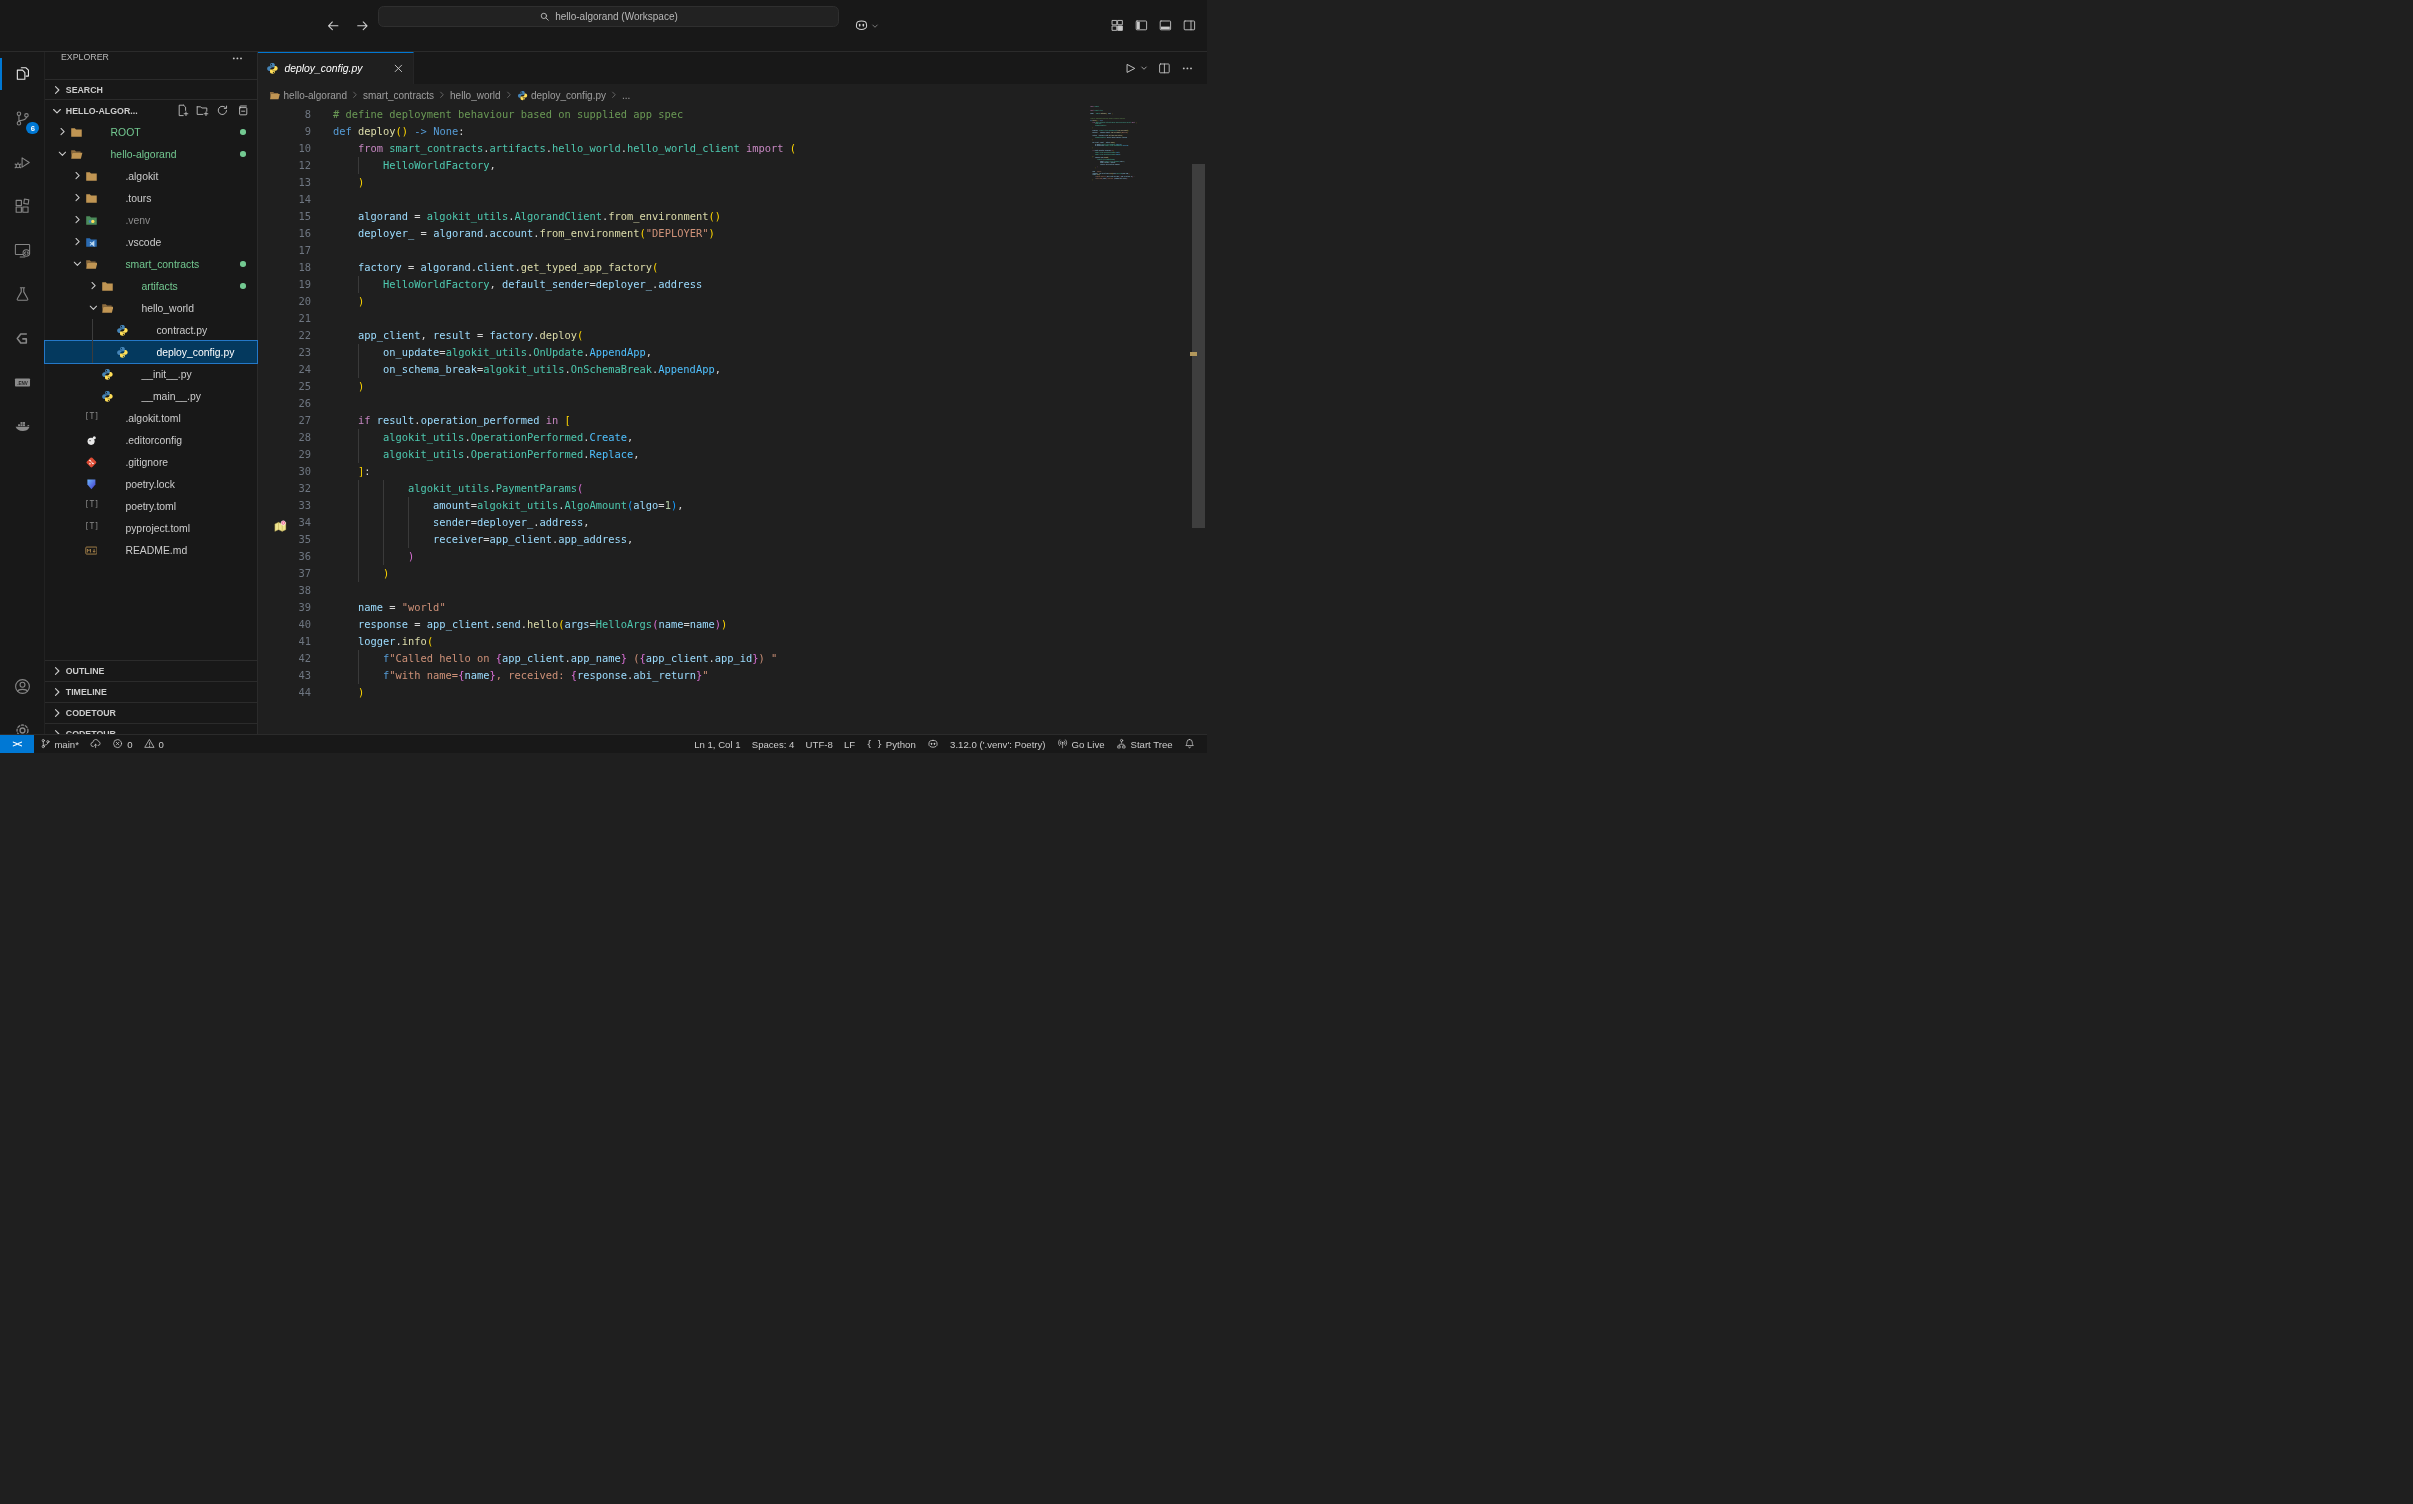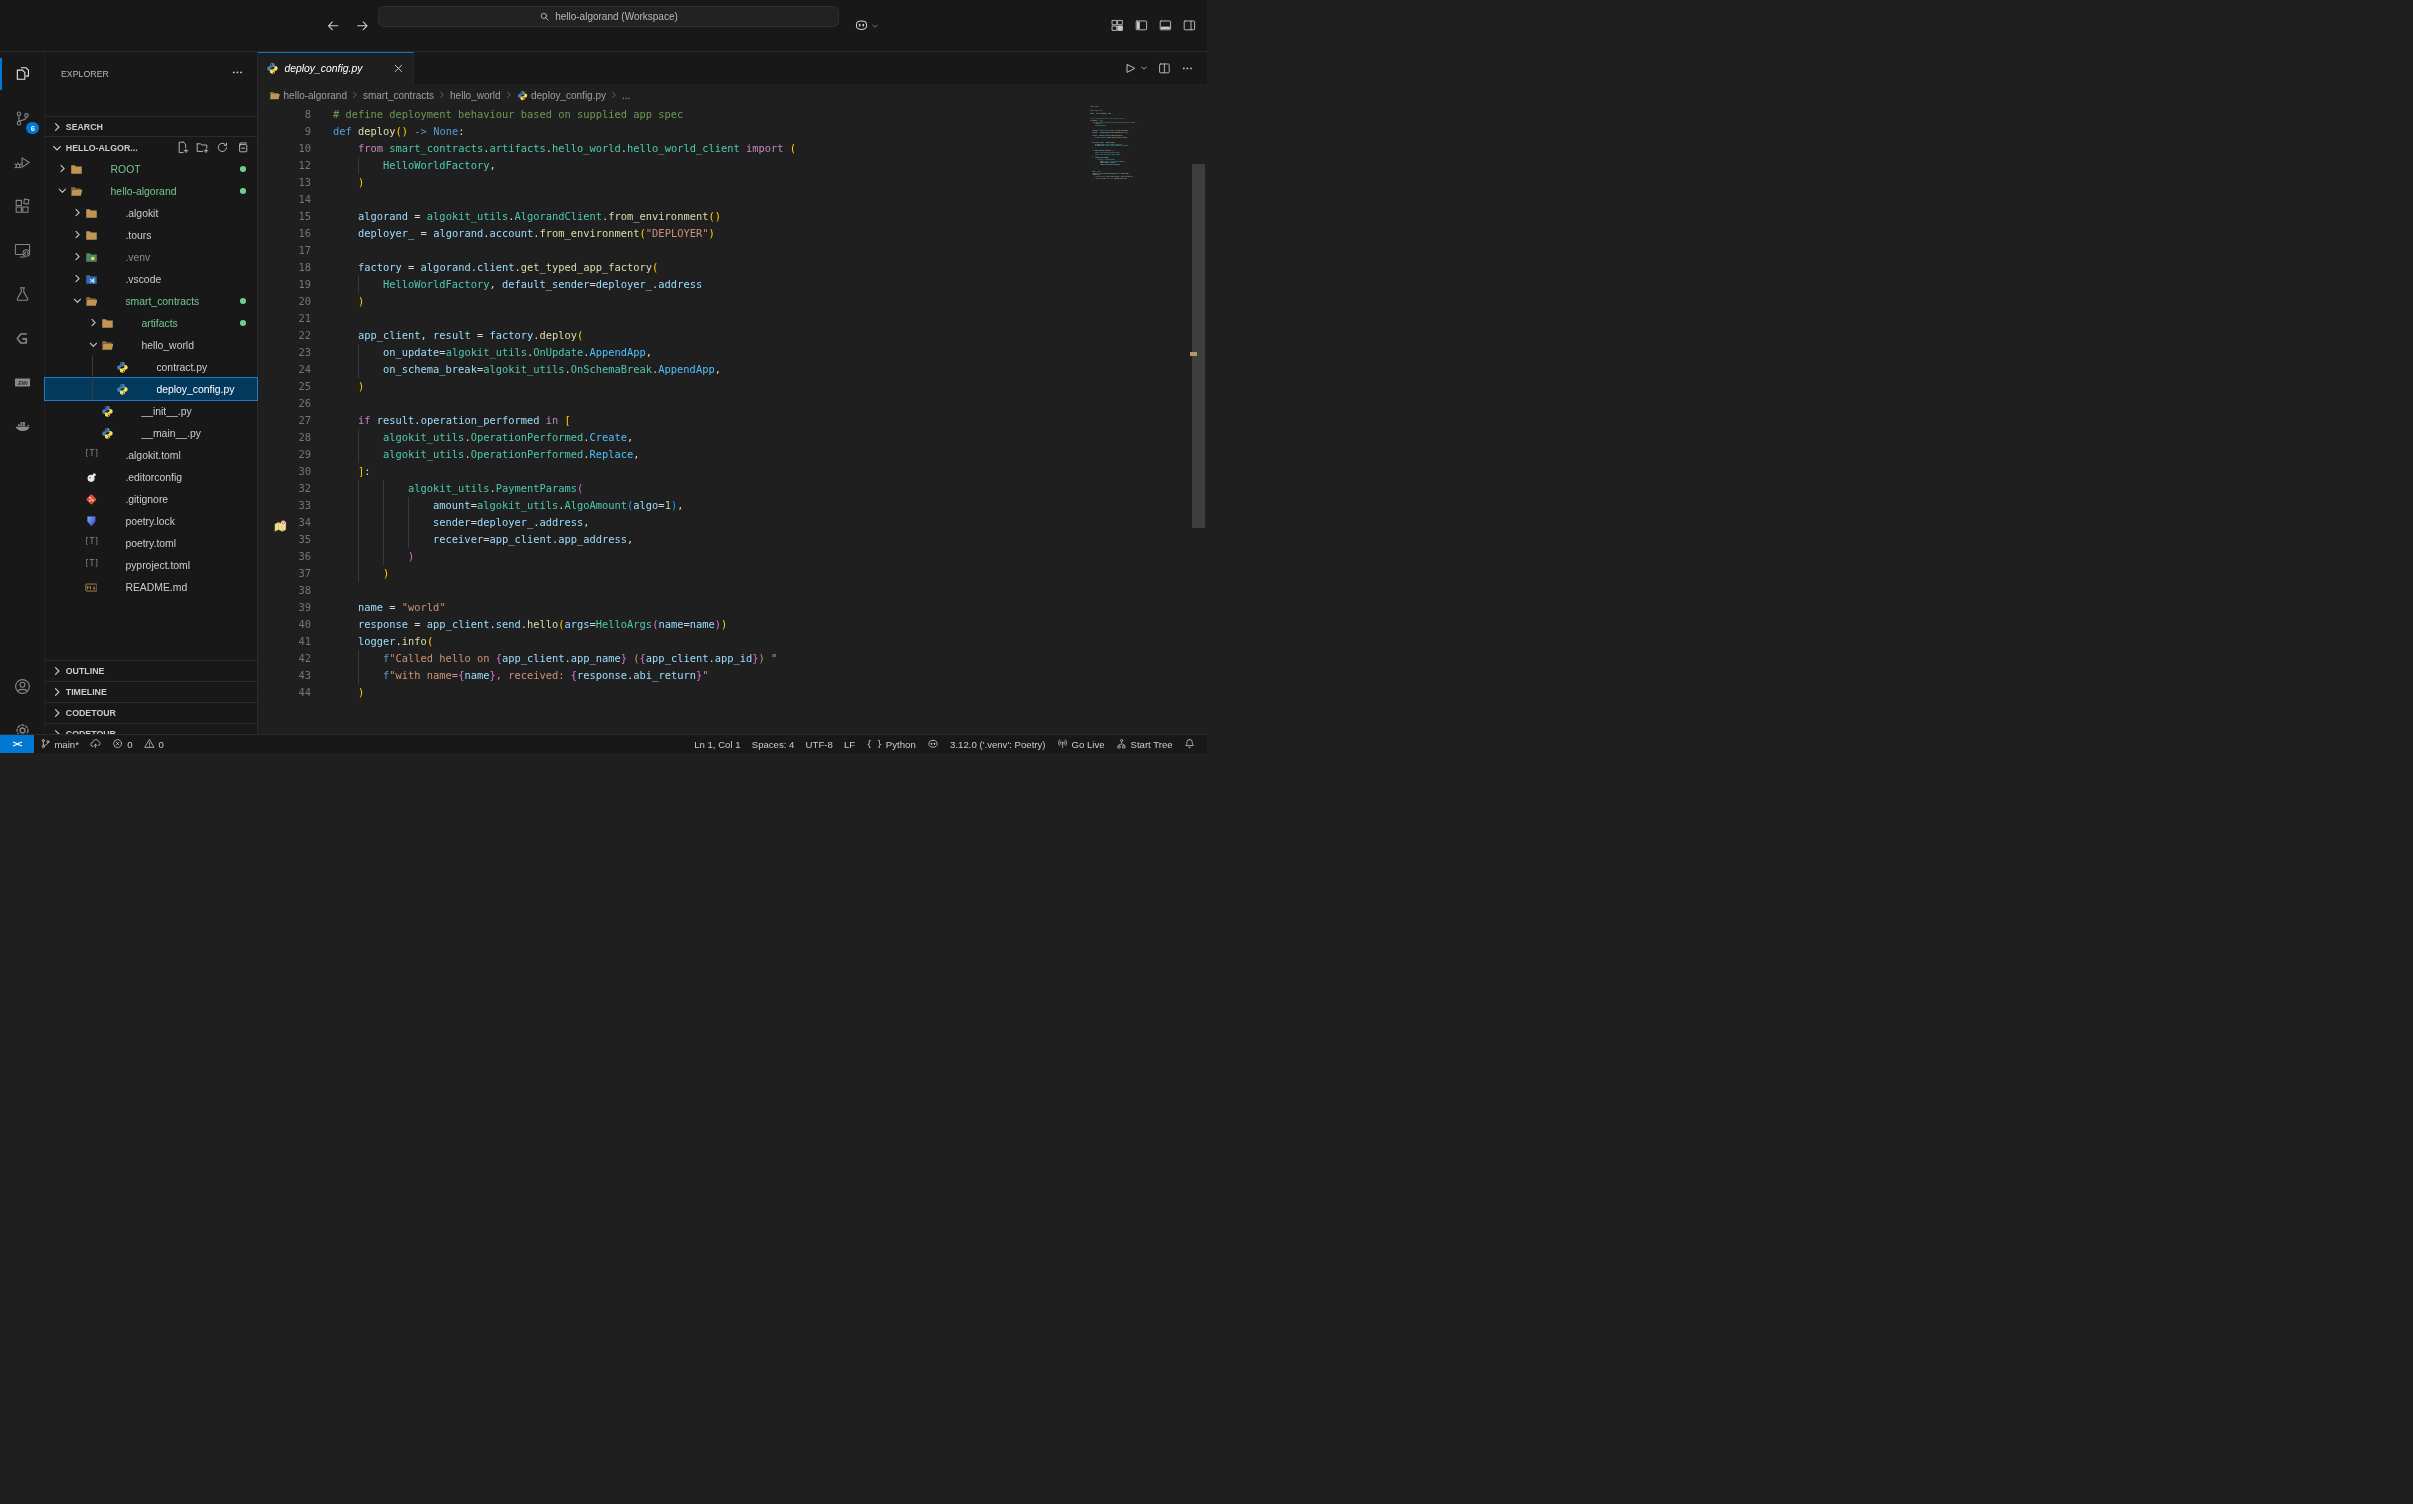--- a/index.html
+++ b/index.html
@@ -25,25 +25,25 @@
 
   .activitybar { width:45px; background:#181818; border-right:0.8px solid #222; display:flex; flex-direction:column; }
   .ab-item { height:44px; display:flex; align-items:center; justify-content:center; position:relative; color:#868686; cursor:pointer; }
   .ab-item .icon { width:19px; height:19px; }
   .ab-item.active { color:#e7e7e7; }
   .ab-item.active::before { content:""; position:absolute; left:0; top:5.6px; bottom:5.6px; width:1.6px; background:#0078d4; }
   .ab-badge { position:absolute; right:4.8px; bottom:5.6px; min-width:12.8px; height:12.8px; padding:0 2.4px; border-radius:7.2px; background:#0078d4; color:#fff; font-size:7.6px; font-weight:bold; display:flex; align-items:center; justify-content:center; }
   .ab-bottom { margin-top:auto; }
 
   .sidebar { width:213px; background:#181818; border-right:0.8px solid #2b2b2b; position:relative; font-size:10.4px; }
-  .sb-title { height:27px; display:flex; align-items:flex-end; padding:0 12.8px 0 16px; font-size:8.8px; color:#b8b8b8; }
+  .sb-title { height:27px; display:flex; align-items:flex-start; padding:0 12.8px 0 16px; font-size:8.8px; color:#b8b8b8; }
   .sb-title .icon { width:12.8px; height:12.8px; margin-left:auto; color:#cccccc; }
   .sb-row { height:21px; display:flex; align-items:center; gap:2.4px; padding-left:6.4px; font-size:8.8px; font-weight:bold; color:#cccccc; }
   .sb-row .icon { width:12px; height:12px; }
-  .sb-search { border-top:0.8px solid #2b2b2b; border-bottom:0.8px solid #2b2b2b;margin-top:37px; }
+  .sb-search { border-top:0.8px solid #2b2b2b; border-bottom:0.8px solid #2b2b2b; }
   .sb-ws .ws-actions { margin-left:auto; margin-right:8px; display:flex; gap:7.2px; color:#c5c5c5; }
   .sb-ws .ws-actions .icon { width:12.8px; height:12.8px; }
   .tree { position:relative; }
   .tree-row { height:22px; display:flex; align-items:center; cursor:pointer; position:relative; }
   .tree-row .chev { width:12.8px; height:11.2px; color:#cccccc; flex:none; }
   .tree-row .ficon { width:12.8px; height:12.8px; margin:0 4px 0 0.8px; }
   .tree-row .lbl { white-space:nowrap;padding-left:24px; }
   .tree-row.green .lbl { color:#73c991; }
   .tree-row.dim .lbl { color:#8c8c8c; }
   .tree-row.selected { background:#04395e; outline:0.8px solid #2478c8; outline-offset:-0.8px; }

